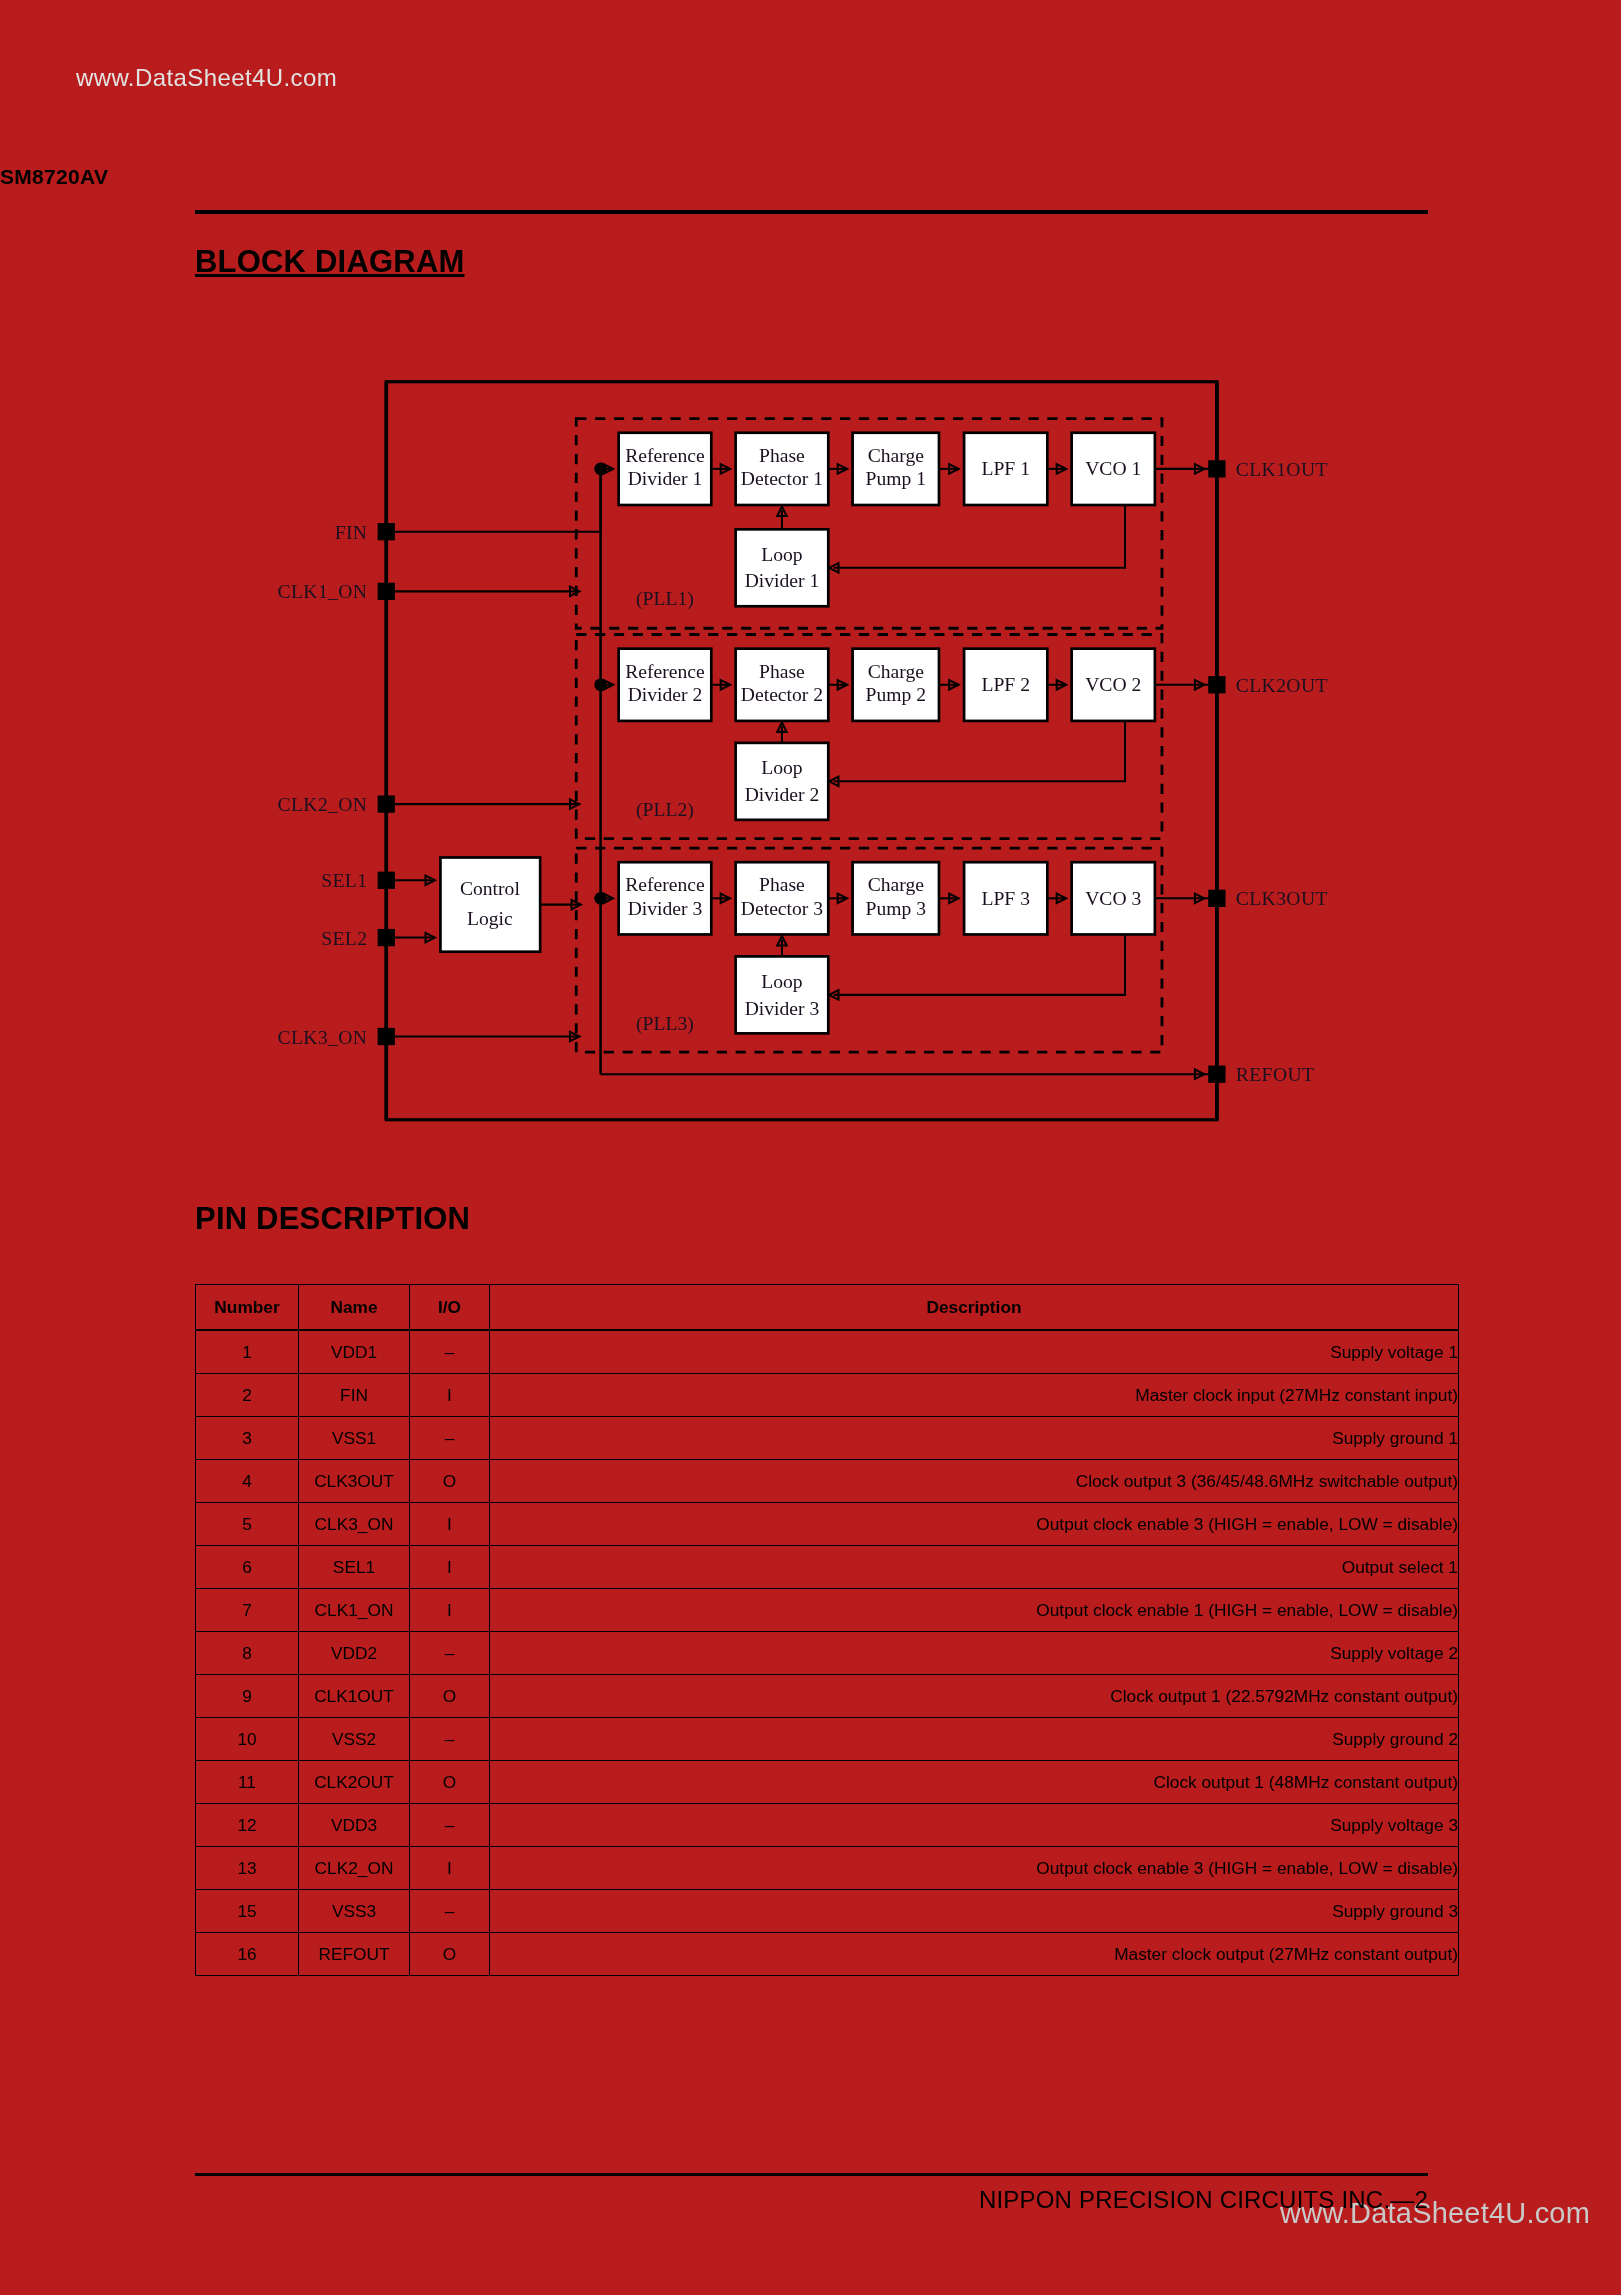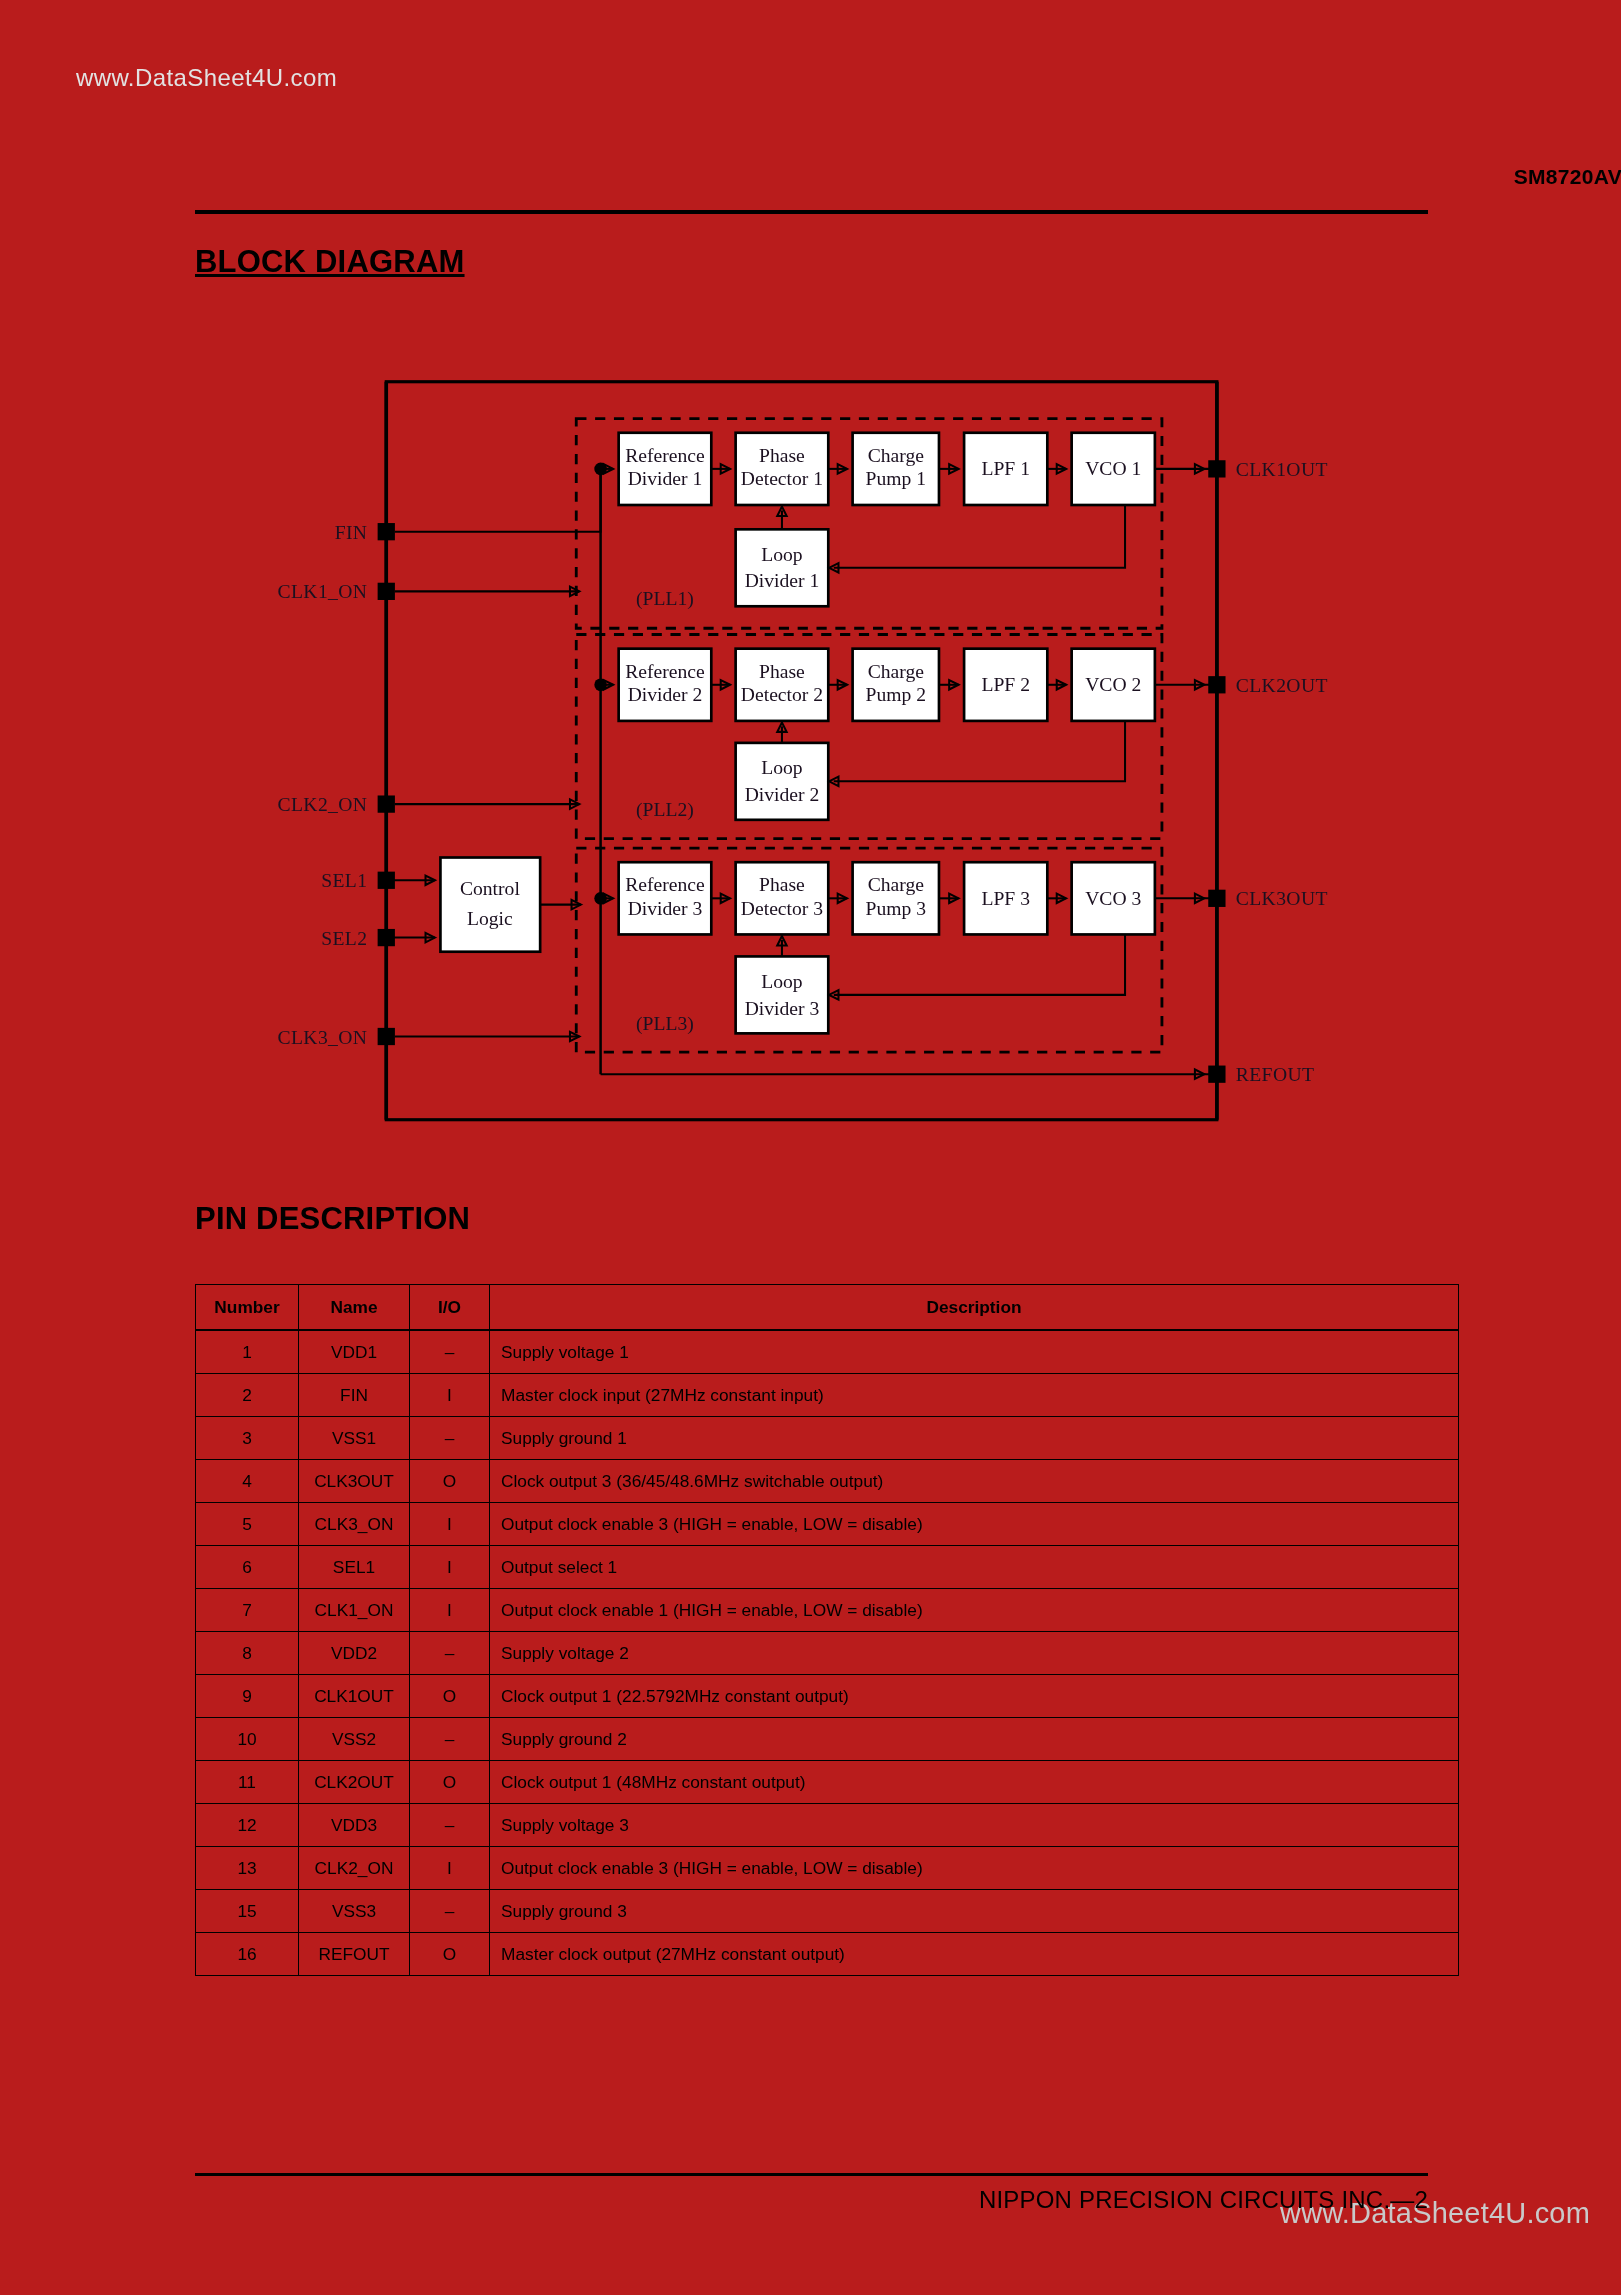--- a/index.html
+++ b/index.html
@@ -41,21 +41,21 @@
     color: #c9c9c9;
     letter-spacing: 0.2px;
   }
 
   
   #doc-title {
     position: absolute;
     left: 0;
     top: 165px;
     width: 1622px;
-    text-align: right;
+    text-align: left;
     font-size: 21px;
     font-weight: bold;
     letter-spacing: 0.3px;
   }
   #header-rule {
     position: absolute;
     left: 195px;
     top: 210px;
     width: 1233px;
     height: 3.9px;
@@ -152,21 +152,21 @@
     font-weight: normal;
   }
   #pin-table thead th {
     font-weight: bold;
     text-align: center;
     height: 44px;
     border-bottom-width: 2.4px;
   }
   #pin-table tbody td { text-align: center; }
   #pin-table tbody td.desc {
-    text-align: left;
+    text-align: right;
     padding-left: 11px;
   }
   .col-number { width: 102px; }
   .col-name   { width: 110px; }
   .col-io     { width: 79px; }
 
   
   #footer-rule {
     position: absolute;
     left: 195px;

